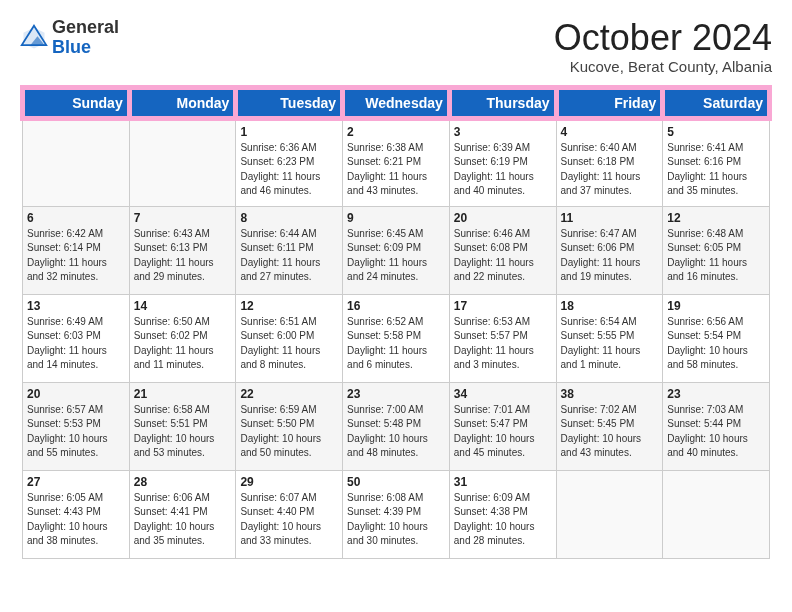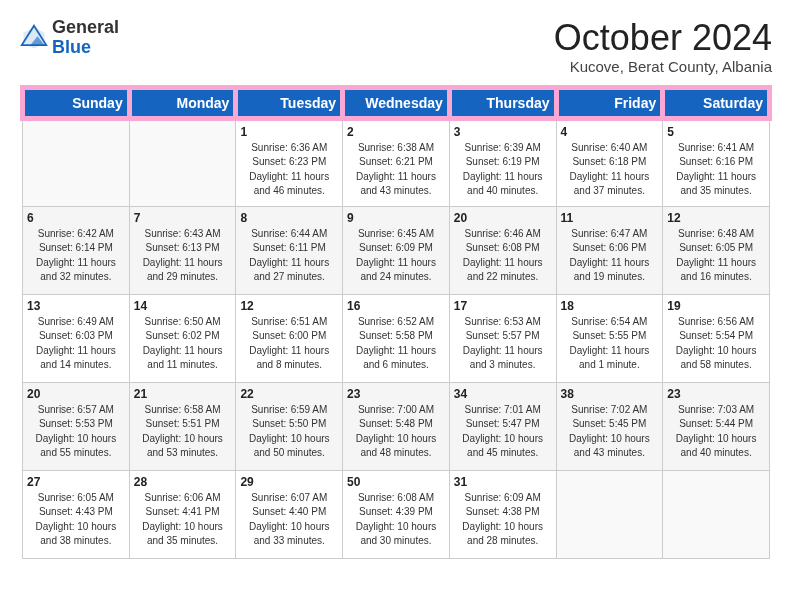--- a/index.html
+++ b/index.html
@@ -80,21 +80,20 @@
     .day-num {
       font-size: 12px;
       font-weight: bold;
       display: block;
       margin-bottom: 2px;
     }
     .cell-content {
       font-size: 10px;
       line-height: 1.45;
       color: #333;
-      text-align: center;
     }
     .empty-cell {
       background: #f9f9f9 !important;
     }
   </style>
 </head>
 <body>
 
 <div class="page">
   <div class="header">

